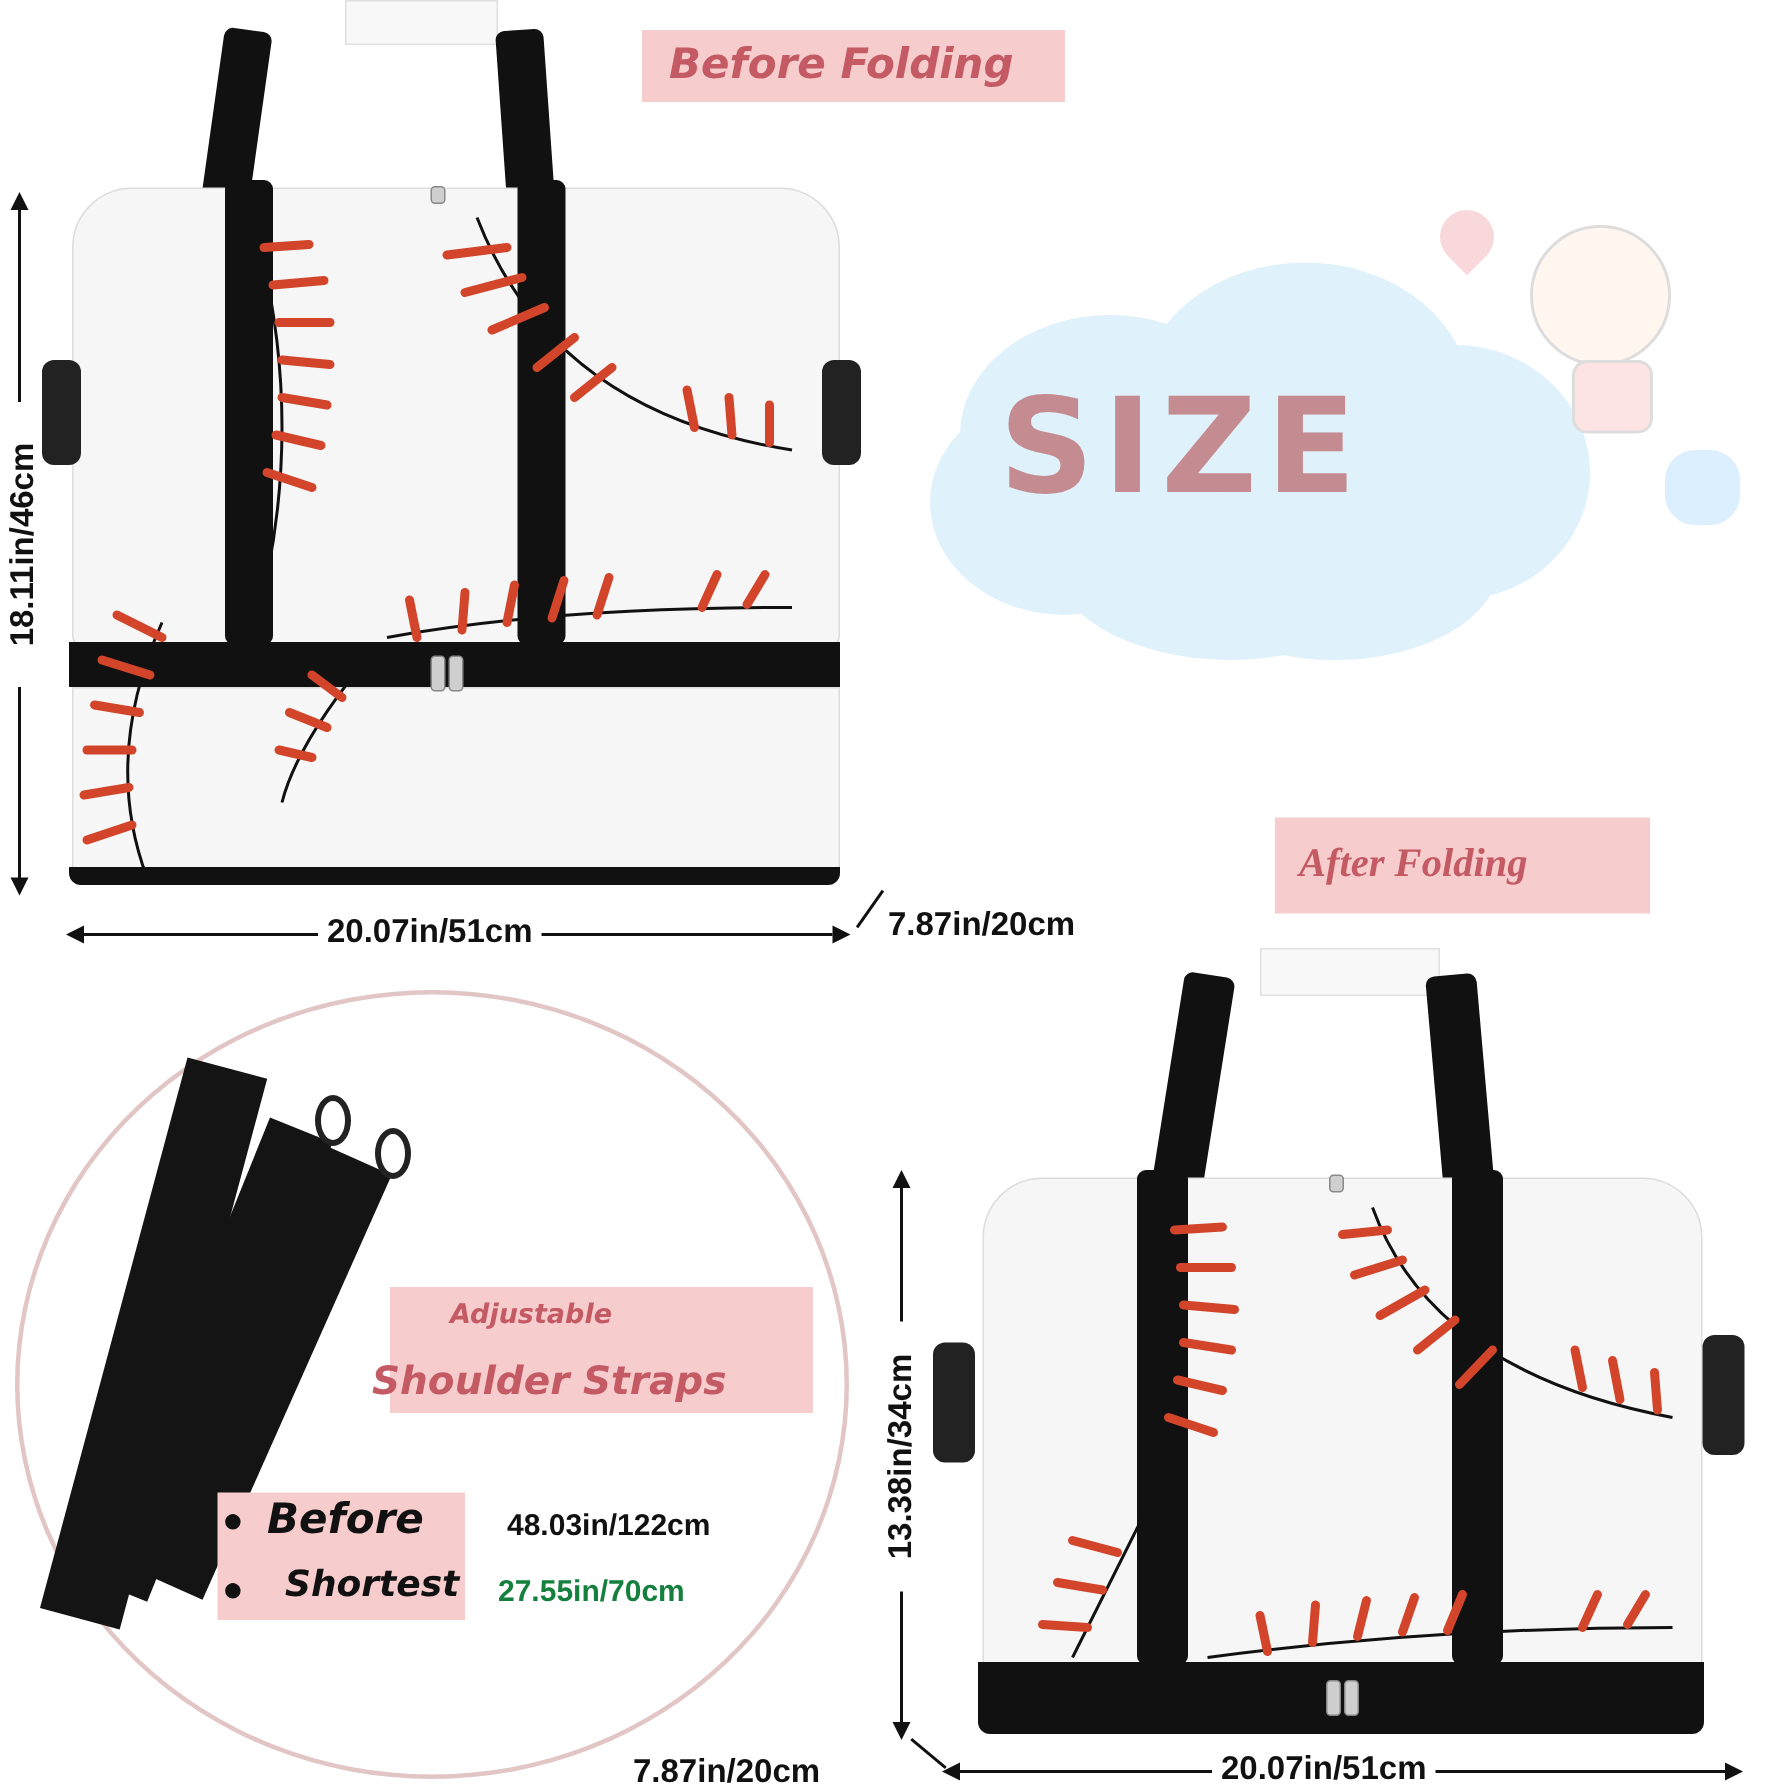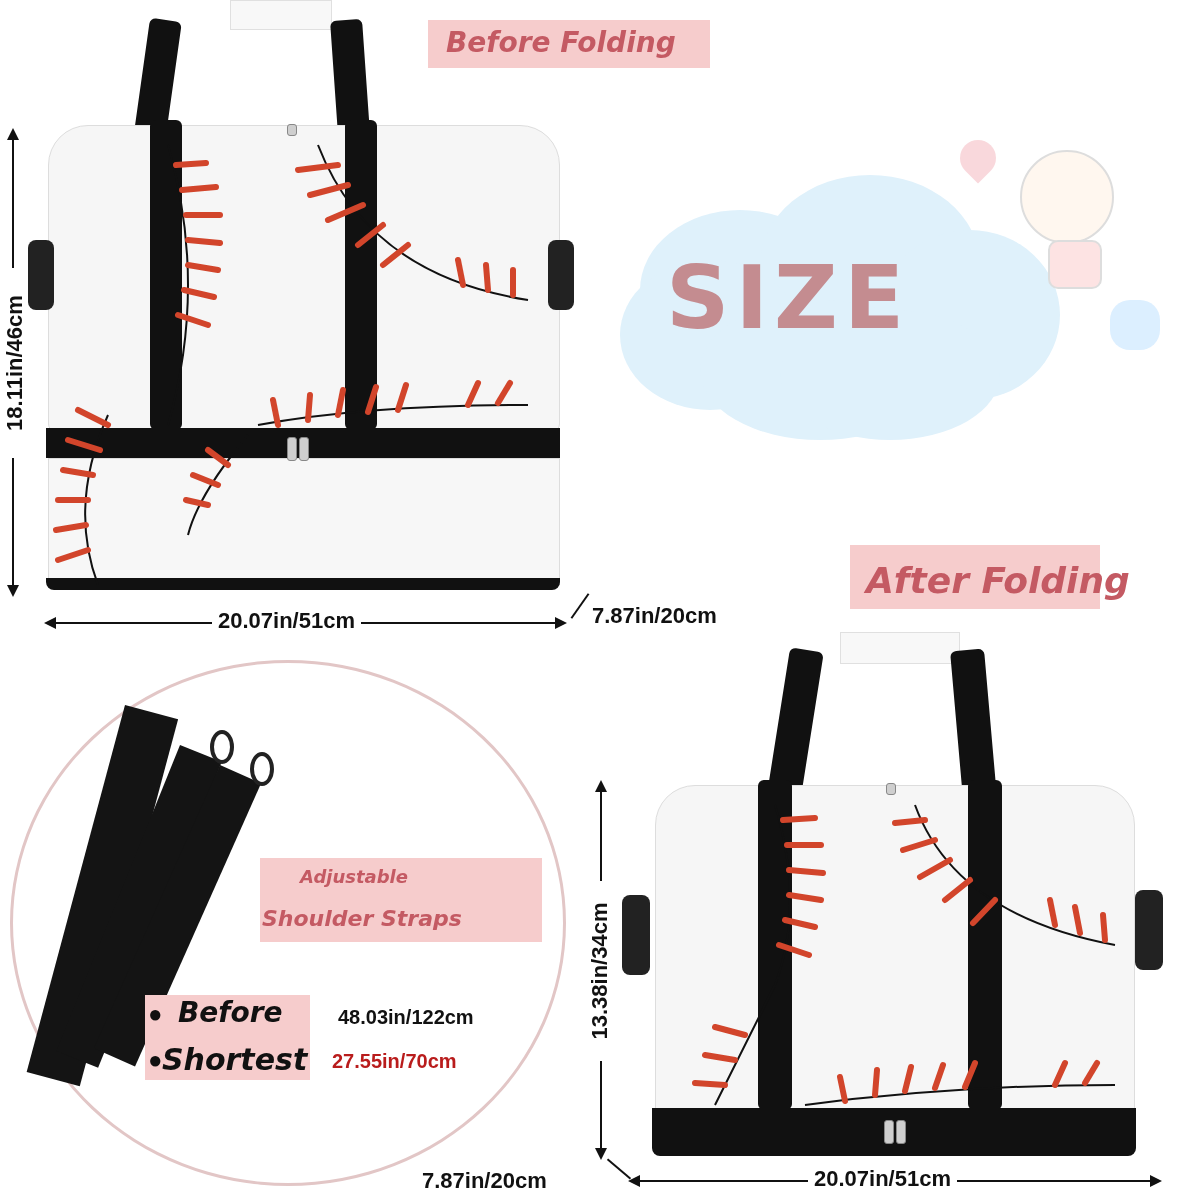--- a/index.html
+++ b/index.html
@@ -128,36 +128,36 @@
 <div class="circle" style="left:10px;top:660px;width:550px;height:520px;"></div>
 <div>
   <div class="strap" style="left:125px;top:705px;width:55px;height:380px;transform:rotate(15deg);transform-origin:top left;"></div>
   <div class="strap" style="left:180px;top:745px;width:45px;height:330px;transform:rotate(22deg);transform-origin:top left;"></div>
   <div class="strap" style="left:220px;top:765px;width:45px;height:310px;transform:rotate(24deg);transform-origin:top left;"></div>
   <div class="abs" style="left:210px;top:730px;width:16px;height:26px;border:4px solid #222;border-radius:50%;"></div>
   <div class="abs" style="left:250px;top:752px;width:16px;height:26px;border:4px solid #222;border-radius:50%;"></div>
 </div>
 <div class="brush" style="left:260px;top:858px;width:282px;height:84px;"></div>
 <div class="brush-label" style="left:300px;top:866px;font-size:18px;">Adjustable</div>
-<div class="brush-label" style="left:262px;top:906px;font-size:22px;text-align:center;">Shoulder Straps</div>
+<div class="brush-label" style="left:248px;top:906px;font-size:26px;text-align:center;">Shoulder Straps</div>
 
 <div class="brush" style="left:145px;top:995px;width:165px;height:85px;"></div>
 <div>
   <span class="abs" style="left:148px;top:1000px;font-size:24px;color:#111;">●</span>
   <span class="abs" style="left:178px;top:996px;font-size:28px;font-weight:bold;font-style:italic;color:#111;font-family:'DejaVu Sans',sans-serif;">Before</span>
   <span class="abs" style="left:338px;top:1006px;font-size:20px;font-weight:bold;color:#111;">48.03in/122cm</span>
 </div>
 <div>
   <span class="abs" style="left:148px;top:1046px;font-size:24px;color:#111;">●</span>
-  <span class="abs" style="left:162px;top:1042px;font-size:30px;font-weight:bold;font-style:italic;color:#111;font-family:'DejaVu Sans',sans-serif;">Shortest</span>
-  <span class="abs" style="left:332px;top:1050px;font-size:20px;font-weight:bold;color:#b91c1c;">27.55in/70cm</span>
+  <span class="abs" style="left:190px;top:1042px;font-size:24px;font-weight:bold;font-style:italic;color:#111;font-family:'DejaVu Sans',sans-serif;">Shortest</span>
+  <span class="abs" style="left:332px;top:1050px;font-size:20px;font-weight:bold;color:#15803d;">27.55in/70cm</span>
 </div>
 
 <div class="brush" style="left:850px;top:545px;width:250px;height:64px;"></div>
-<div class="brush-label" style="left:866px;top:560px;font-size:36px;">After Folding</div>
+<div class="brush-label" style="left:866px;top:560px;font-size:27px;font-family:Liberation Serif, serif;">After Folding</div>
 
 <div>
   <div class="tag" style="left:840px;top:632px;width:118px;height:30px;"></div>
   <div class="handle" style="left:790px;top:650px;width:34px;height:320px;transform:rotate(9deg);transform-origin:top;"></div>
   <div class="handle" style="left:950px;top:650px;width:34px;height:320px;transform:rotate(-5deg);transform-origin:top;"></div>
   <div class="bag-body" style="left:655px;top:785px;width:478px;height:330px;"></div>
   <div class="handle" style="left:758px;top:780px;width:34px;height:330px;"></div>
   <div class="handle" style="left:968px;top:780px;width:34px;height:330px;"></div>
   <div class="bag-bottom" style="left:652px;top:1108px;width:484px;height:48px;border-radius:0 0 8px 8px;"></div>
   <div class="zip" style="left:884px;top:1120px;"></div>

